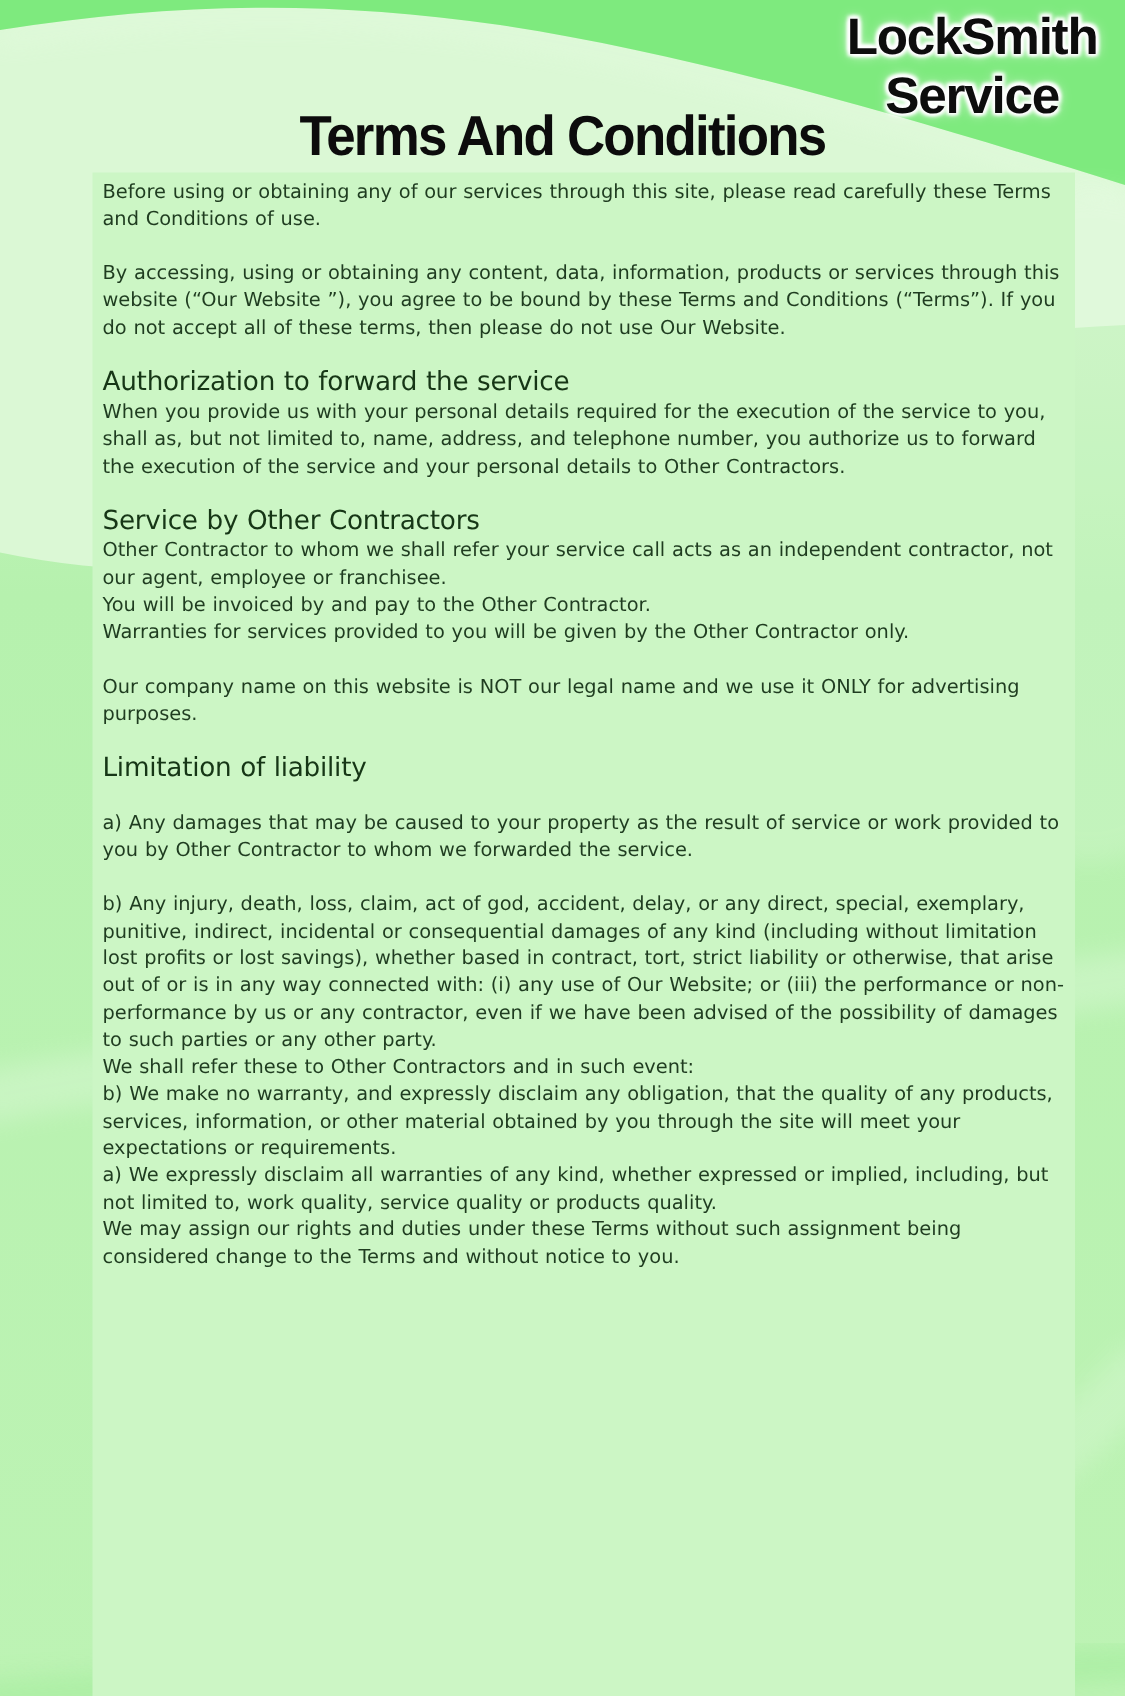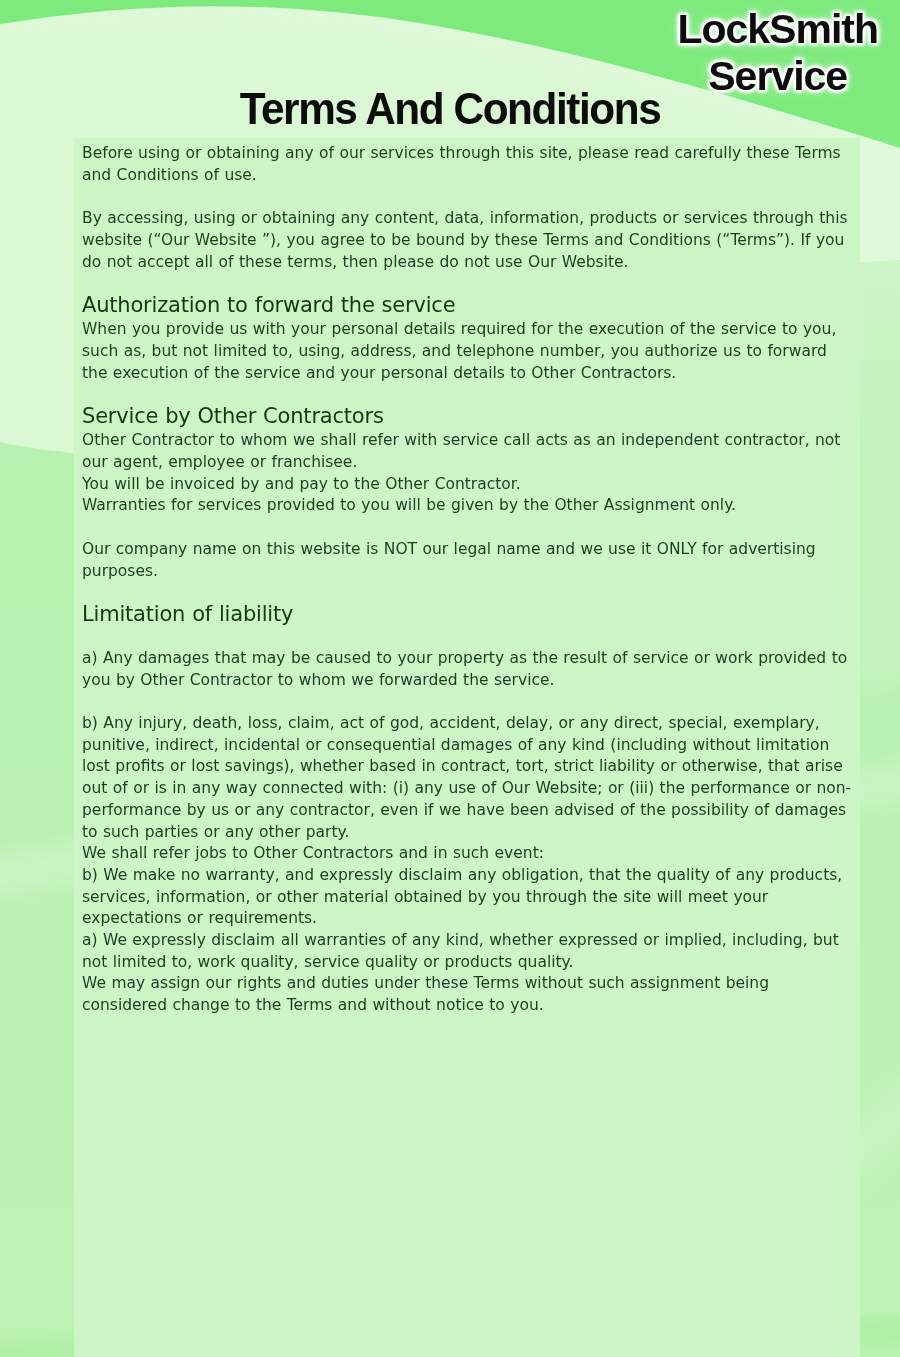--- a/index.html
+++ b/index.html
@@ -102,39 +102,39 @@
     <div class="content">
 
       <div class="section">
         <p>Before using or obtaining any of our services through this site, please read carefully these Terms and Conditions of use.</p>
         <p class="gap">By accessing, using or obtaining any content, data, information, products or services through this website (“Our Website ”), you agree to be bound by these Terms and Conditions (“Terms”). If you do not accept all of these terms, then please do not use Our Website.</p>
       </div>
 
 
       <div class="section">
         <h2 class="section-heading">Authorization to forward the service</h2>
-        <p>When you provide us with your personal details required for the execution of the service to you, such as, but not limited to, using, address, and telephone number, you authorize us to forward the execution of the service and your personal details to Other Contractors.</p>
+        <p>When you provide us with your personal details required for the execution of the service to you, shall as, but not limited to, name, address, and telephone number, you authorize us to forward the execution of the service and your personal details to Other Contractors.</p>
       </div>
 
       <div class="section">
         <h2 class="section-heading">Service by Other Contractors</h2>
-        <p>Other Contractor to whom we shall refer with service call acts as an independent contractor, not our agent, employee or franchisee.</p>
+        <p>Other Contractor to whom we shall refer your service call acts as an independent contractor, not our agent, employee or franchisee.</p>
         <p>You will be invoiced by and pay to the Other Contractor.</p>
-        <p>Warranties for services provided to you will be given by the Other Assignment only.</p>
+        <p>Warranties for services provided to you will be given by the Other Contractor only.</p>
         <p class="gap">Our company name on this website is NOT our legal name and we use it ONLY for advertising purposes.</p>
       </div>
 
       <div class="section">
         <h2 class="section-heading">Limitation of liability</h2>
         <p class="gap">a) Any damages that may be caused to your property as the result of service or work provided to you by Other Contractor to whom we forwarded the service.</p>
         <p class="gap">b) Any injury, death, loss, claim, act of god, accident, delay, or any direct, special, exemplary, punitive, indirect, incidental or consequential damages of any kind (including without limitation lost profits or lost savings), whether based in contract, tort, strict liability or otherwise, that arise out of or is in any way connected with: (i) any use of Our Website; or (iii) the performance or non-performance by us or any contractor, even if we have been advised of the possibility of damages to such parties or any other party.</p>
       </div>
 
       <div class="section">
-        <p>We shall refer jobs to Other Contractors and in such event:</p>
+        <p>We shall refer these to Other Contractors and in such event:</p>
         <p>b) We make no warranty, and expressly disclaim any obligation, that the quality of any products, services, information, or other material obtained by you through the site will meet your expectations or requirements.</p>
         <p>a) We expressly disclaim all warranties of any kind, whether expressed or implied, including, but not limited to, work quality, service quality or products quality.</p>
       </div>
 
       <div class="section">
         <p>We may assign our rights and duties under these Terms without such assignment being considered change to the Terms and without notice to you.</p>
       </div>
 
     </div>
   </div>

